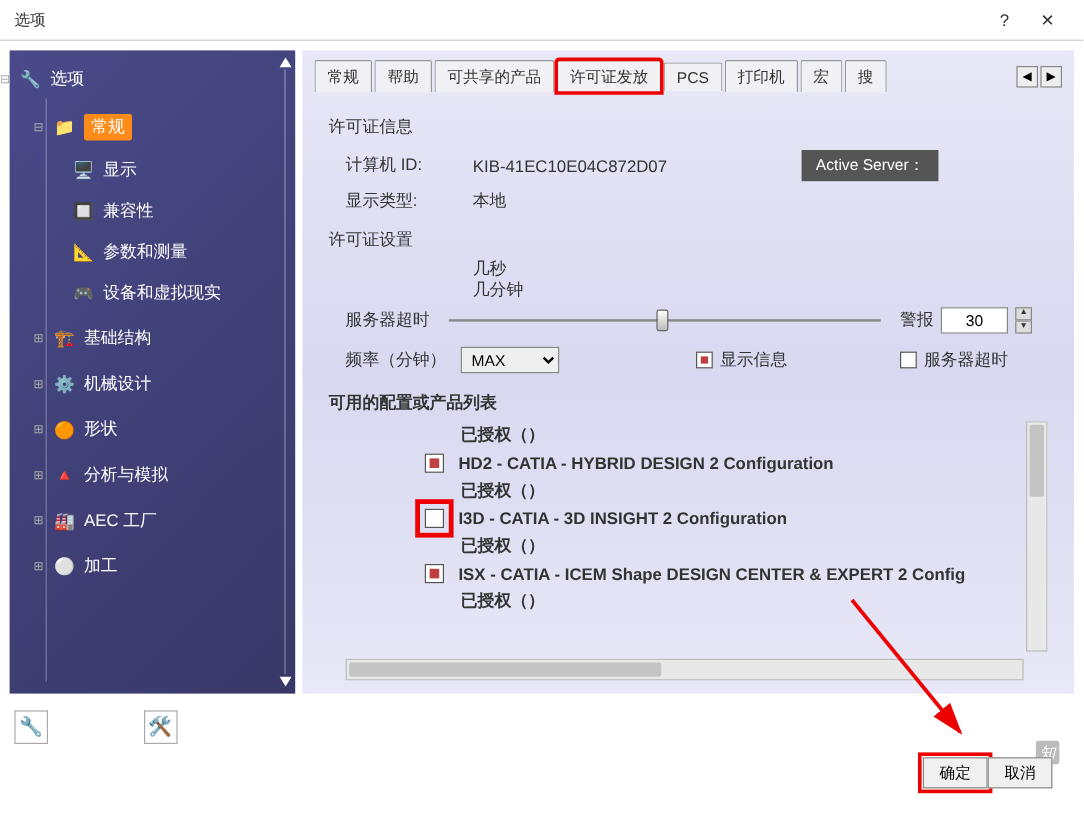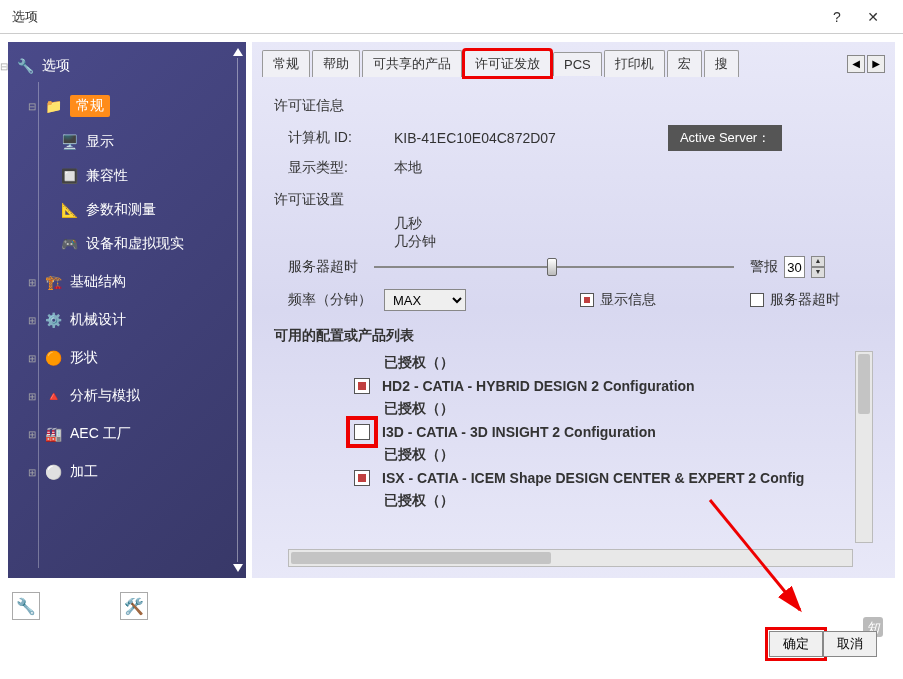--- a/index.html
+++ b/index.html
@@ -43,21 +43,21 @@
 .active-server { background: #555; color: #fff; padding: 4px 12px; font-size: 13px; margin-left: 92px; }
 
 .settings-area { margin-top: 10px; }
 .axis-labels { display: flex; padding-left: 120px; flex-direction: column; }
 .axis-labels span:first-child { width: 260px; }
 .slider-row { display: flex; align-items: center; padding: 4px 0 4px 14px; gap: 16px; }
 .slider-track { flex: 1; height: 24px; position: relative; max-width: 360px; }
 .slider-line { position: absolute; top: 11px; left: 0; right: 0; height: 2px; background: #888; }
 .slider-thumb { position: absolute; top: 3px; left: 48%; width: 10px; height: 18px; background: linear-gradient(#fff, #bbb); border: 1px solid #666; border-radius: 2px; }
 .alarm-group { display: flex; align-items: center; gap: 6px; }
-.alarm-input { width: 21px; height: 22px; border: 1px solid #888; text-align: center; font-size: 13px; padding: 2px; }
+.alarm-input { width: 56px; height: 22px; border: 1px solid #888; text-align: center; font-size: 13px; padding: 2px; }
 .spinner { display: flex; flex-direction: column; }
 .spinner-btn { width: 14px; height: 11px; border: 1px solid #888; background: #ddd; font-size: 7px; line-height: 8px; text-align: center; cursor: pointer; }
 
 .freq-row { display: flex; align-items: center; gap: 12px; padding: 6px 0 6px 14px; }
 .freq-select { width: 82px; height: 22px; border: 1px solid #888; font-size: 13px; padding: 0 4px; }
 .chk-group { display: flex; align-items: center; gap: 6px; }
 .chk { width: 14px; height: 14px; border: 1px solid #555; display: inline-block; background: #fff; position: relative; }
 .chk.filled::after { content: ''; position: absolute; inset: 3px; background: #c04040; }
 
 .config-list { margin-top: 10px; position: relative; font-weight: bold; }

